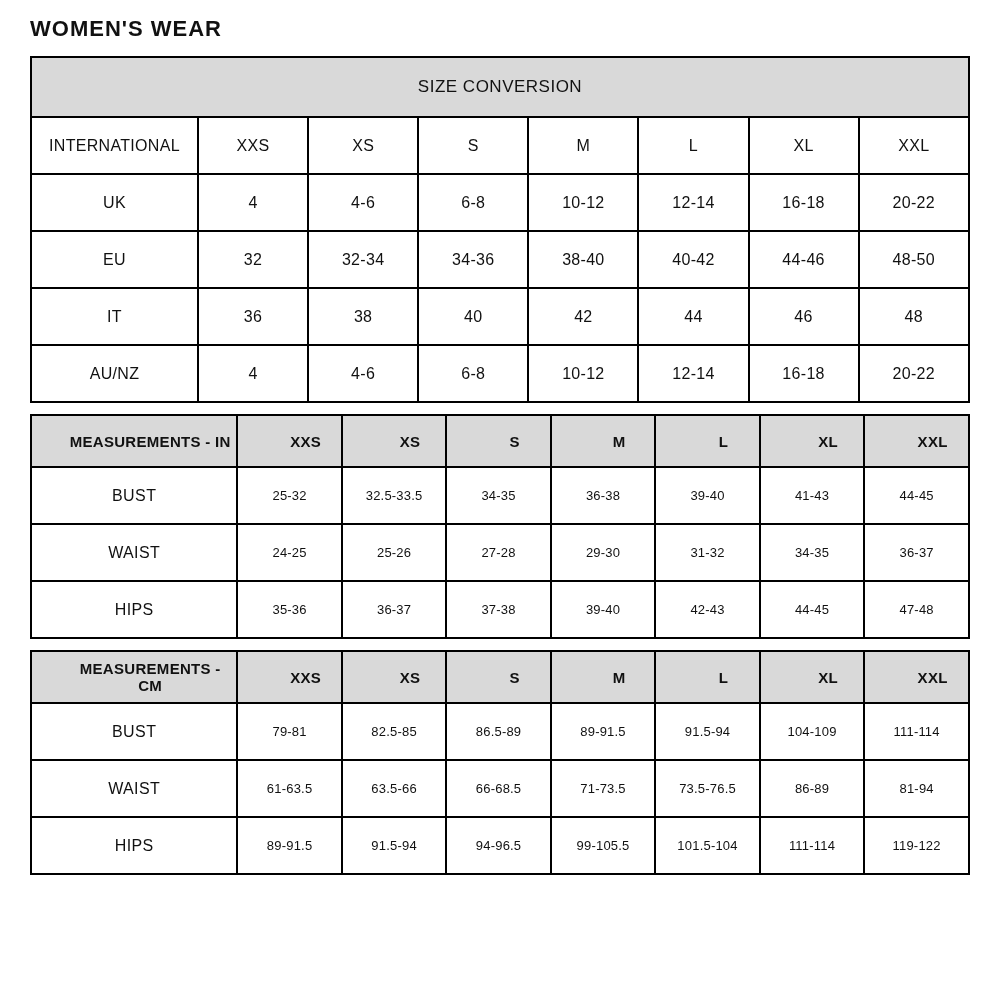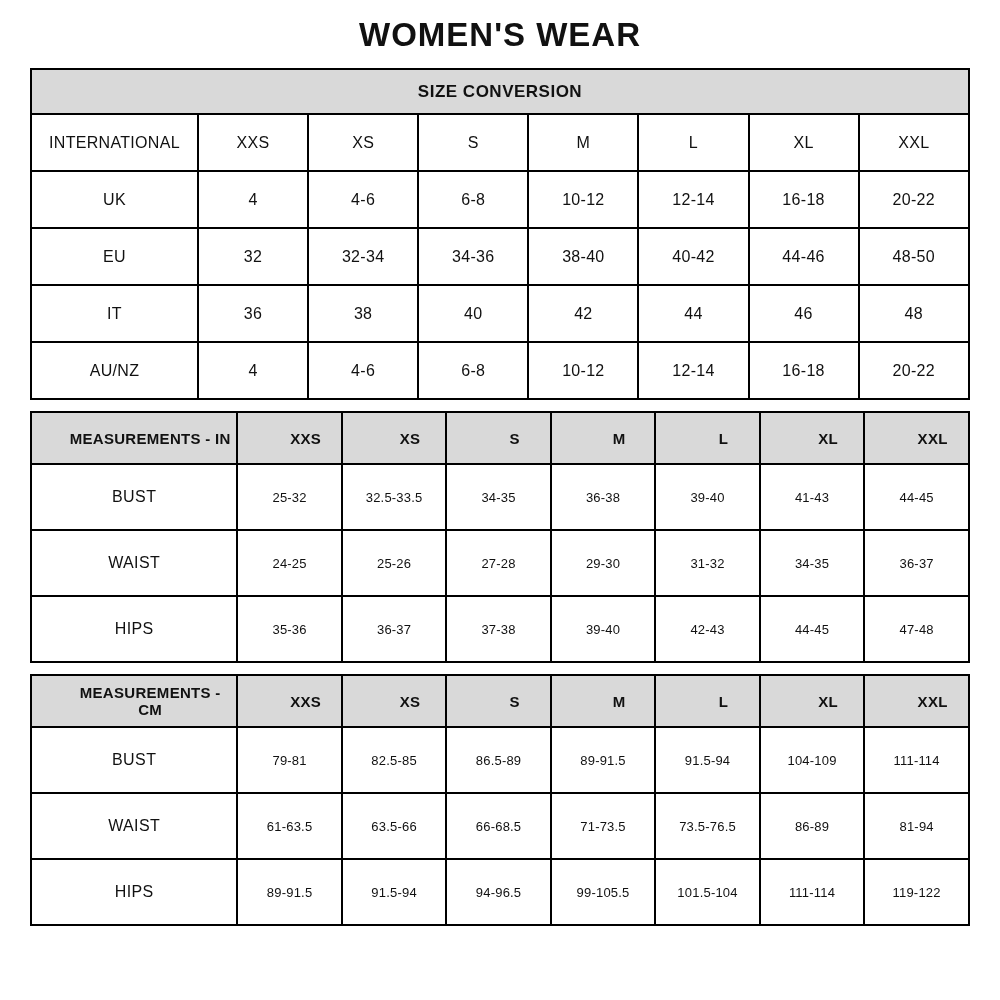--- a/index.html
+++ b/index.html
@@ -4,65 +4,64 @@
 <style>
   * { box-sizing: border-box; margin: 0; padding: 0; }
   html, body { background: #ffffff; }
   body {
     width: 1000px; height: 1000px;
     font-family: "Liberation Sans", sans-serif;
     color: var(--text, #111111);
   }
   .page { width: 1000px; padding: 10px 30px 16px; }
   .page-title {
-    text-align: center;
-    font-size: 33px;
+    font-size: 22px;
     font-weight: 700;
     letter-spacing: 1px;
     margin: 6px 0 14px;
   }
   table {
     width: 100%;
     border-collapse: collapse;
     table-layout: fixed;
   }
   th, td {
     border: 2px solid var(--border, #000000);
     text-align: center;
     vertical-align: middle;
     padding: 2px 4px;
     overflow: hidden;
   }
   
   .tbl-size { margin-bottom: 11px; }
   .tbl-size .banner {
     background: var(--header-bg, #d9d9d9);
-    height: 45px;
+    height: 60px;
     font-size: 17px;
-    font-weight: 700;
+    font-weight: 400;
     letter-spacing: 0.5px;
   }
   .tbl-size td, .tbl-size .hdr th {
     height: 57px;
     font-size: 16px;
     font-weight: 400;
     letter-spacing: 0.3px;
     margin-top: 22px;
   }
   
   .tbl-meas { margin-bottom: 11px; }
   .tbl-meas .hdr th {
     background: var(--header-bg, #d9d9d9);
     height: 52px;
     font-size: 15px;
     font-weight: 700;
     letter-spacing: 0.3px;
     padding-left: 36px;
   }
-  .tbl-meas td { height: 66px; font-size: 13px; letter-spacing: 0.2px; }
+  .tbl-meas td { height: 57px; font-size: 13px; letter-spacing: 0.2px; }
   .tbl-meas td.lbl { font-size: 16px; letter-spacing: 0.4px; }
 </style>
 </head>
 <body>
 
 <div class="page">
 
   <h1 class="page-title">WOMEN'S WEAR</h1>
 
   <table class="tbl-size">

